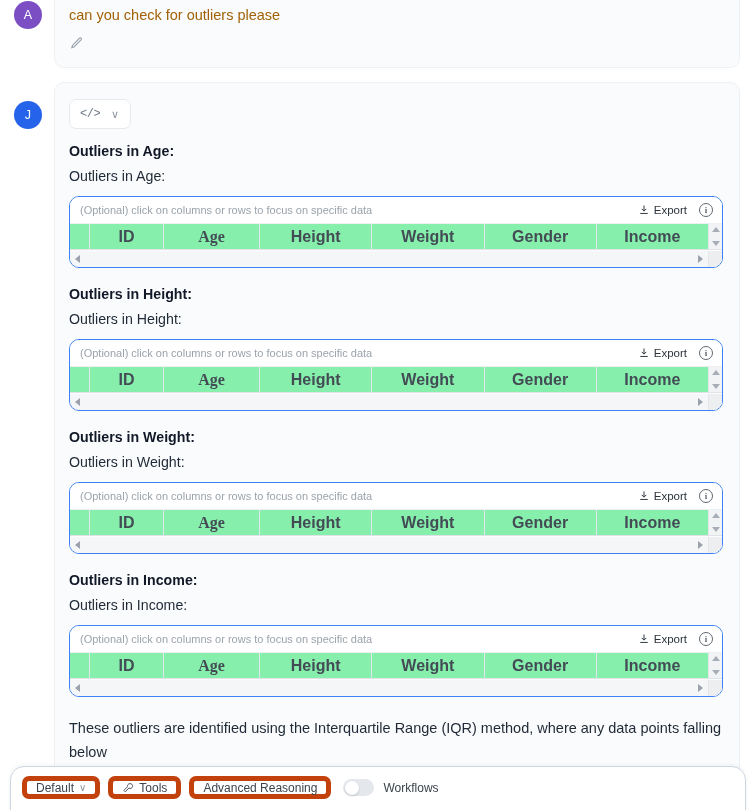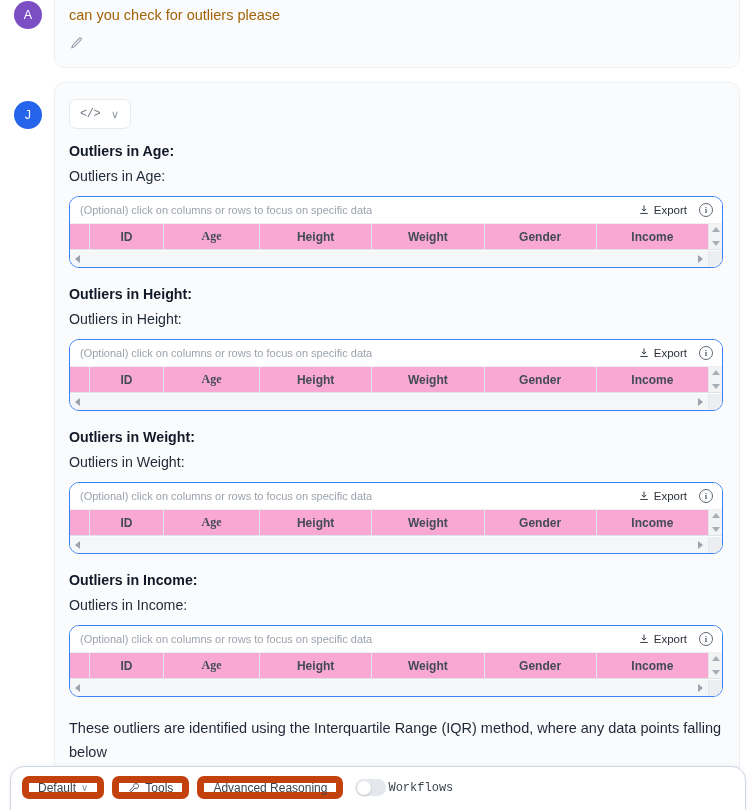--- a/index.html
+++ b/index.html
@@ -196,24 +196,24 @@
     flex: 1 1 auto;
     display: flex;
     min-width: 0;
   }
 
   .tw-col {
     height: 26px;
     display: flex;
     align-items: center;
     justify-content: center;
-    font-size: 12px;
+    font-size: 16px;
     font-weight: bold;
     color: #434b55;
-    background: #f9a8d4;
+    background: #86efac;
     border-right: 1px solid #e3e6ea;
     border-bottom: 1px solid #dfe3e7;
     overflow: hidden;
   }
   .tw-col.gutter { flex: 0 0 20px; }
   .tw-col.c-id      { flex: 0 0 74px; }
   .tw-col.c-age     { flex: 0 0 96px; font-family: Liberation Serif, serif; }
   .tw-col.c-height  { flex: 1 1 0; }
   .tw-col.c-weight  { flex: 1 1 0; }
   .tw-col.c-gender  { flex: 1 1 0; }
@@ -300,36 +300,35 @@
     gap: 8px;
     padding: 9px 0 0 11px;
   }
 
   .ctl {
     display: inline-flex;
     align-items: center;
     gap: 5px;
     height: 23px;
     padding: 0 9px;
-    border: 7px solid #c2410c;
+    border: 5px solid #c2410c;
     border-radius: 7px;
     background: #ffffff;
     font-size: 12px;
     color: #3c434c;
     white-space: nowrap;
   }
   .ctl .caret { font-size: 10px; color: #8d959f; }
   .ctl svg { width: 12px; height: 12px; display: block; }
 
   .toggle-wrap {
     display: inline-flex;
     align-items: center;
-    gap: 2px;
+    gap: 9px;
     margin-left: 4px;
-    font-family: Liberation Mono, monospace;
   }
   .toggle {
     width: 31px;
     height: 17px;
     border-radius: 9px;
     background: #e4e8ed;
     position: relative;
     flex: 0 0 auto;
   }
   .toggle .knob {

